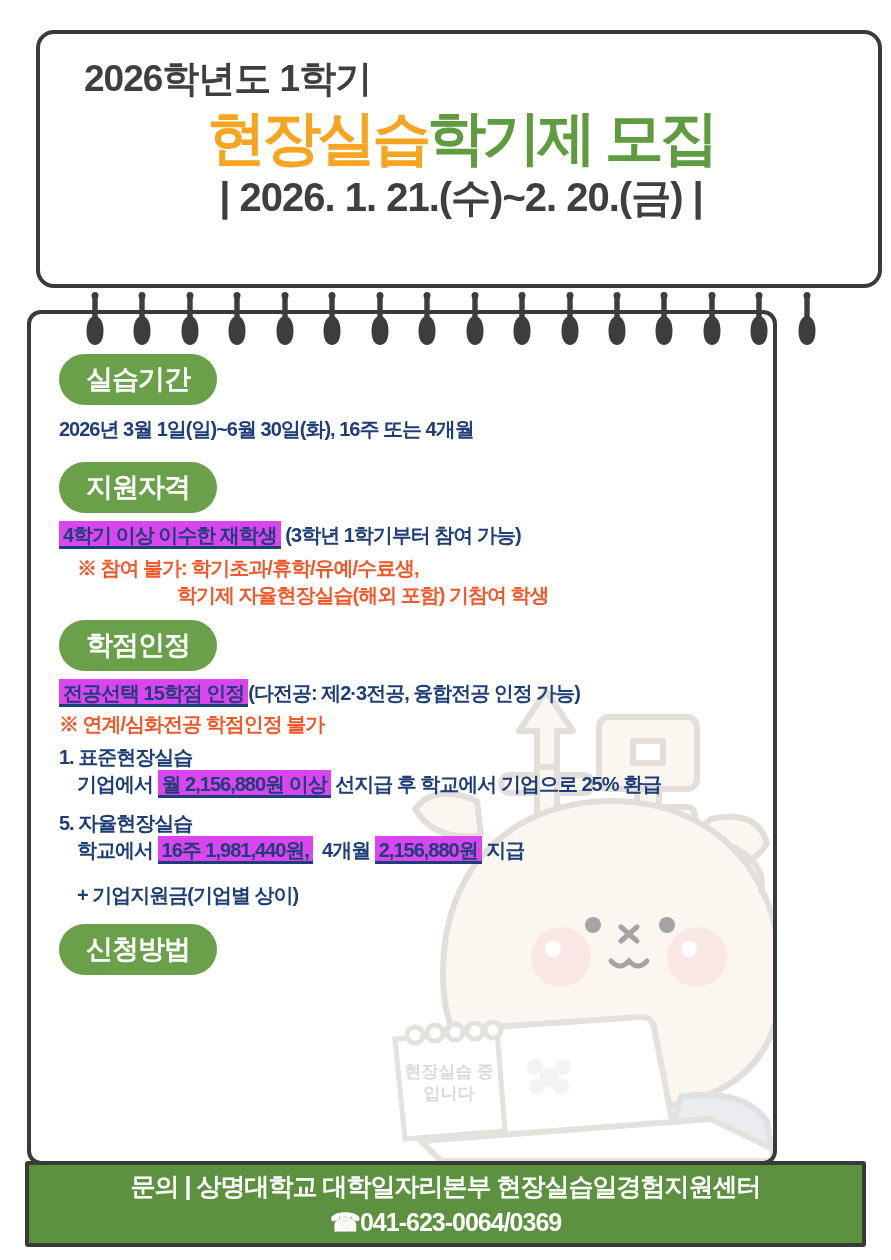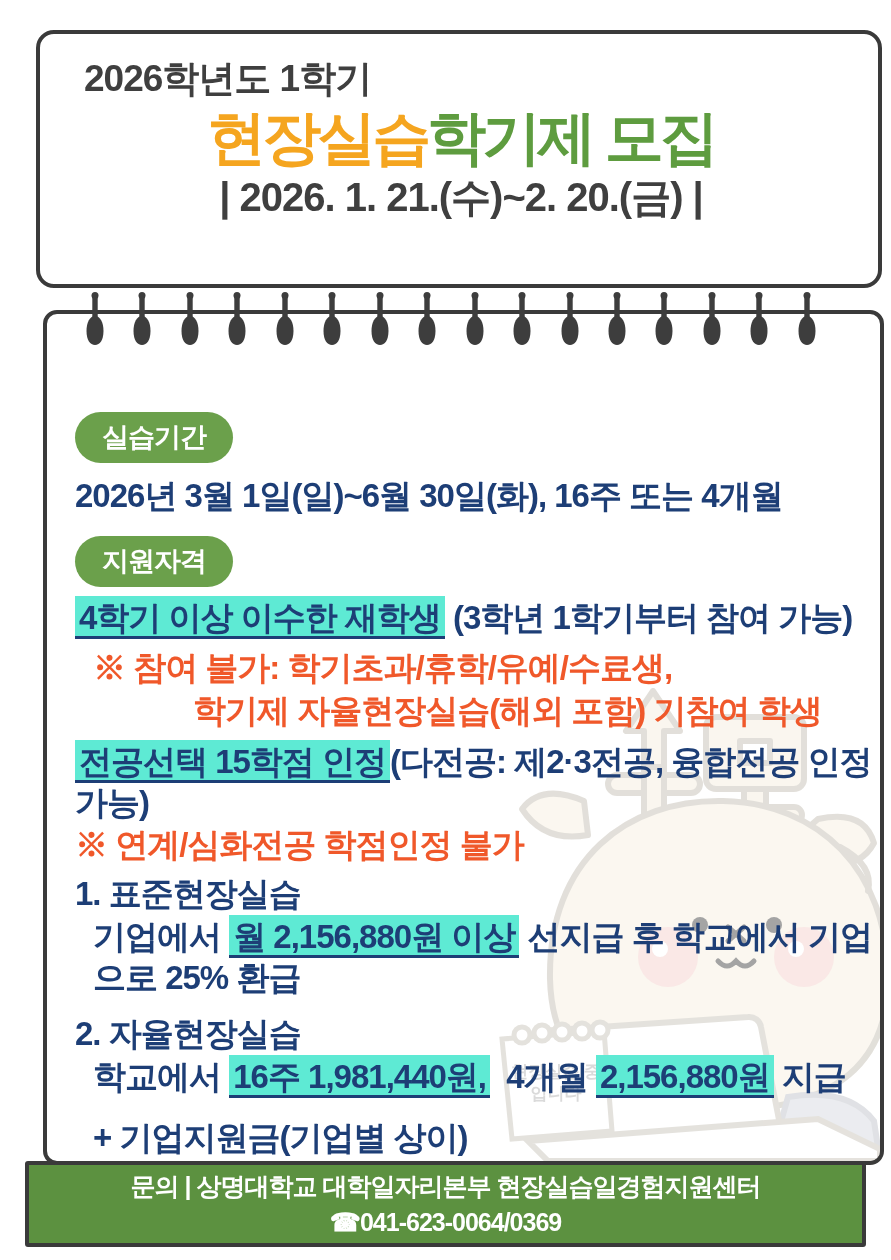--- a/index.html
+++ b/index.html
@@ -18,38 +18,38 @@
   .header-date { text-align:center; font-size:40px; font-weight:800;
     color:#3f3f3f; letter-spacing:-1px; }
 
   
   .pins { position:absolute; left:86px; top:292px; width:730px; height:58px;
     display:flex; justify-content:space-between; z-index:6; }
   .pin { width:18px; height:56px; }
   .pin svg { display:block; width:18px; height:56px; }
 
   
-  .content-card { position:absolute; left:43px; top:310px; width:841px; height:855px;
+  .content-card { position:absolute; left:27px; top:310px; width:750px; height:855px;
     background:#fff; border:4px solid #3a3a3a; border-radius:14px;
-    padding:98px 0 0 28px; overflow:hidden; z-index:2; }
+    padding:40px 0 0 28px; overflow:hidden; z-index:2; }
 
   .badge { display:inline-block; background:#6BA04B; color:#fff; font-size:27px;
     font-weight:700; border-radius:26px; padding:7px 27px 8px; letter-spacing:-1px;
     position:relative; z-index:3; }
-  .line { font-size:33px; font-weight:700; color:#1D3E76; letter-spacing:-1px;
+  .line { font-size:20px; font-weight:700; color:#1D3E76; letter-spacing:-1px;
     line-height:1.25; white-space:pre-wrap; position:relative; z-index:3; }
   .warn { color:#F0582A; }
   .indent1 { padding-left:18px; }
   .indent2 { padding-left:118px; }
-  .hl { background:#5eead4; border-bottom:3px solid #1D3E76; font-weight:800;
+  .hl { background:#d946ef; border-bottom:3px solid #1D3E76; font-weight:800;
     padding:3px 4px 0 4px; }
 
   .mt12{margin-top:12px;} .mt20{margin-top:20px;} .mt10{margin-top:10px;}
   .mt8{margin-top:8px;} .mt2{margin-top:2px;} .mt14{margin-top:14px;}
-  .mt6{} .mt16{margin-top:16px;} .mt4{margin-top:20px;}
+  .mt6{margin-top:6px;} .mt16{margin-top:16px;} .mt4{margin-top:20px;}
 
   
   .mascot { position:absolute; right:0; bottom:0; width:392px; height:482px;
     opacity:0.55; z-index:1; pointer-events:none; }
 
   
   .footer-bar { position:absolute; left:25px; top:1161px; width:841px; height:86px;
     background:#5C9140; border:4px solid #3a3a3a; border-radius:3px;
     display:flex; flex-direction:column; align-items:center; justify-content:center;
     z-index:4; }
@@ -223,26 +223,29 @@
     </div>
     <div class="line mt12">2026년 3월 1일(일)~6월 30일(화), 16주 또는 4개월</div>
 
     <div class="mt20">
       <span class="badge">지원자격</span>
     </div>
     <div class="line mt10"><span class="hl">4학기 이상 이수한 재학생</span><span> (3학년 1학기부터 참여 가능)</span></div>
     <div class="line warn mt8 indent1">※ 참여 불가: 학기초과/휴학/유예/수료생,</div>
     <div class="line warn mt2 indent2">학기제 자율현장실습(해외 포함) 기참여 학생</div>
 
+    <div class="mt12">
+      <span class="badge">학점인정</span>
+    </div>
     <div class="line mt10"><span class="hl">전공선택 15학점 인정</span><span>(다전공: 제2·3전공, 융합전공 인정 가능)</span></div>
     <div class="line warn mt6">※ 연계/심화전공 학점인정 불가</div>
 
     <div class="line mt8">1. 표준현장실습</div>
     <div class="line mt2 indent1"><span>기업에서 </span><span class="hl">월 2,156,880원 이상</span><span> 선지급 후 학교에서 기업으로 25% 환급</span></div>
-    <div class="line mt14">2. 자율현장실습</div>
+    <div class="line mt14">5. 자율현장실습</div>
     <div class="line mt2 indent1"><span>학교에서 </span><span class="hl">16주 1,981,440원,</span><span>  4개월 </span><span class="hl">2,156,880원</span><span> 지급</span></div>
     <div class="line mt4 indent1">+ 기업지원금(기업별 상이)</div>
 
     <div class="mt16">
       <span class="badge">신청방법</span>
     </div>
 
     <svg class="mascot" viewBox="0 0 392 482">
       <g stroke="#cbc6bc" stroke-width="6" stroke-linejoin="round" stroke-linecap="round">
 

